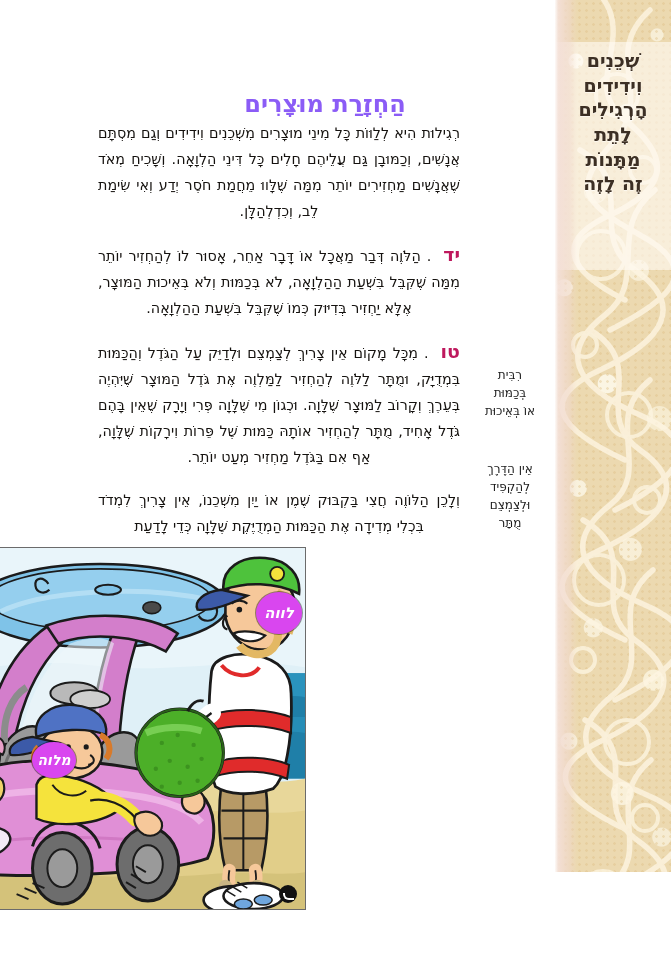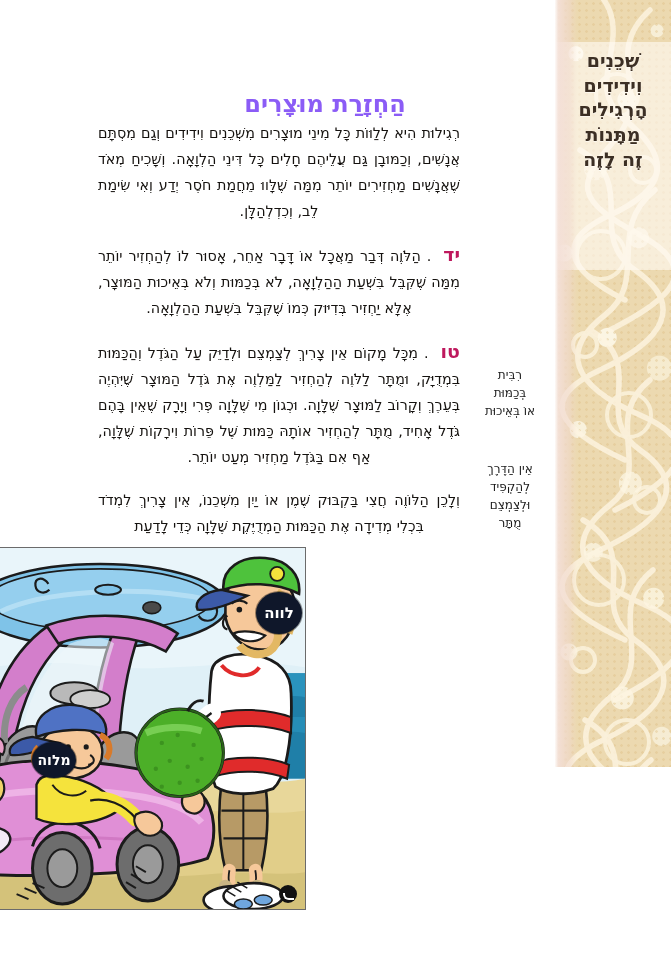--- a/index.html
+++ b/index.html
@@ -21,21 +21,21 @@
     inset: 0;
     background: #ffffff;
   }
 
   
   .sidebar {
     position: absolute;
     top: 0;
     right: 0;
     width: 116px;
-    height: 767px;
+    height: 872px;
     overflow: hidden;
     background: #d946ef;
   }
   .sidebar-pattern {
     position: absolute;
     inset: 0;
     background-color: #ecd9b0;
     background-image:
       radial-gradient(circle at 18% 7%, rgba(255,252,240,.85) 0 7px, transparent 8px),
       radial-gradient(circle at 62% 13%, rgba(255,252,240,.75) 0 9px, transparent 10px),
@@ -202,29 +202,30 @@
     background: #dff0f7;
     overflow: hidden;
     box-sizing: border-box;
   }
   .illu-svg { display: block; width: 100%; height: 100%; }
 
   
   .illu-label {
     position: absolute;
     border-radius: 50%;
-    background: #0f172a;
+    background: #d946ef;
     color: #ffffff;
     font-size: 14px;
     font-weight: 700;
     display: flex;
     align-items: center;
     justify-content: center;
     direction: rtl;
     box-shadow: 0 0 0 1px rgba(0,0,0,.4);
+    font-style: italic;
   }
   .illu-label--lender   { width: 44px; height: 36px; top: 194px; right: 229px; font-size: 14px; }
   .illu-label--borrower { width: 46px; height: 42px; top: 44px;  right: 3px;   font-size: 15px; }
 
   .artist-mark {
     position: absolute;
     bottom: 6px;
     right: 8px;
     width: 18px;
     height: 18px;
@@ -283,20 +284,21 @@
     <div class="sb-band sb-band--header"></div>
     <div class="sb-band sb-band--footer"></div>
 
     <div class="sidebar-pinkband"></div>
     <div class="sidebar-edge-left"></div>
 
     <div class="sidebar-title">
       <span>שְׁכֵנִים</span>
       <span>וִידִידִים</span>
       <span>הָרְגִילִים</span>
+      <span>לָתֵת</span>
       <span>מַתָּנוֹת</span>
       <span>זֶה לָזֶה</span>
     </div>
 
     <div class="page-number">סב</div>
   </aside>
 
   <main class="content">
 
     <h1 class="chapter-title">הַחְזָרַת מוּצָרִים</h1>

